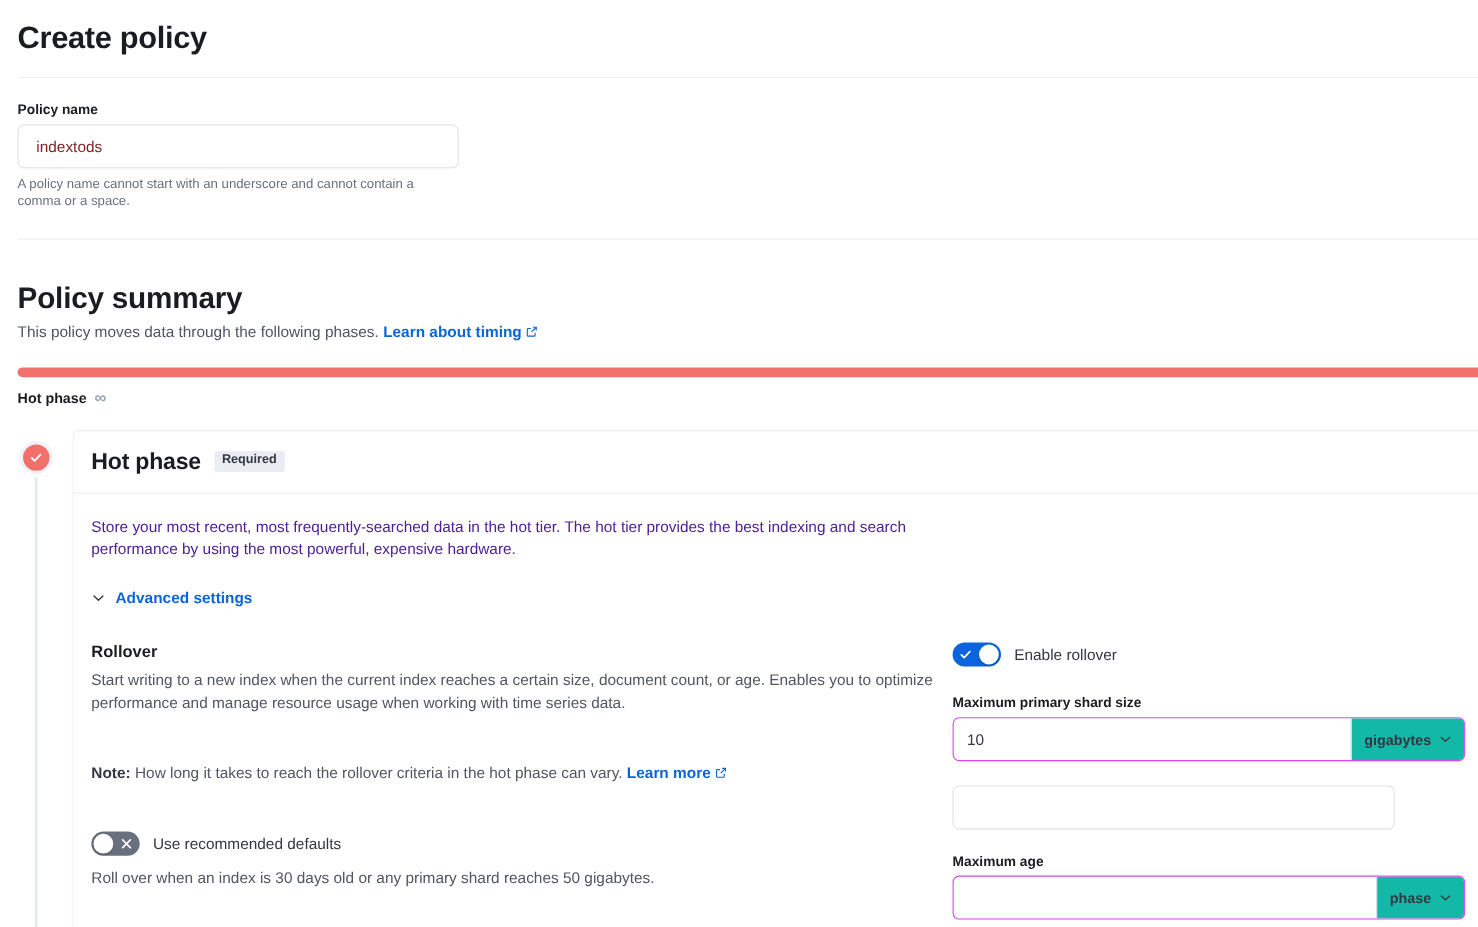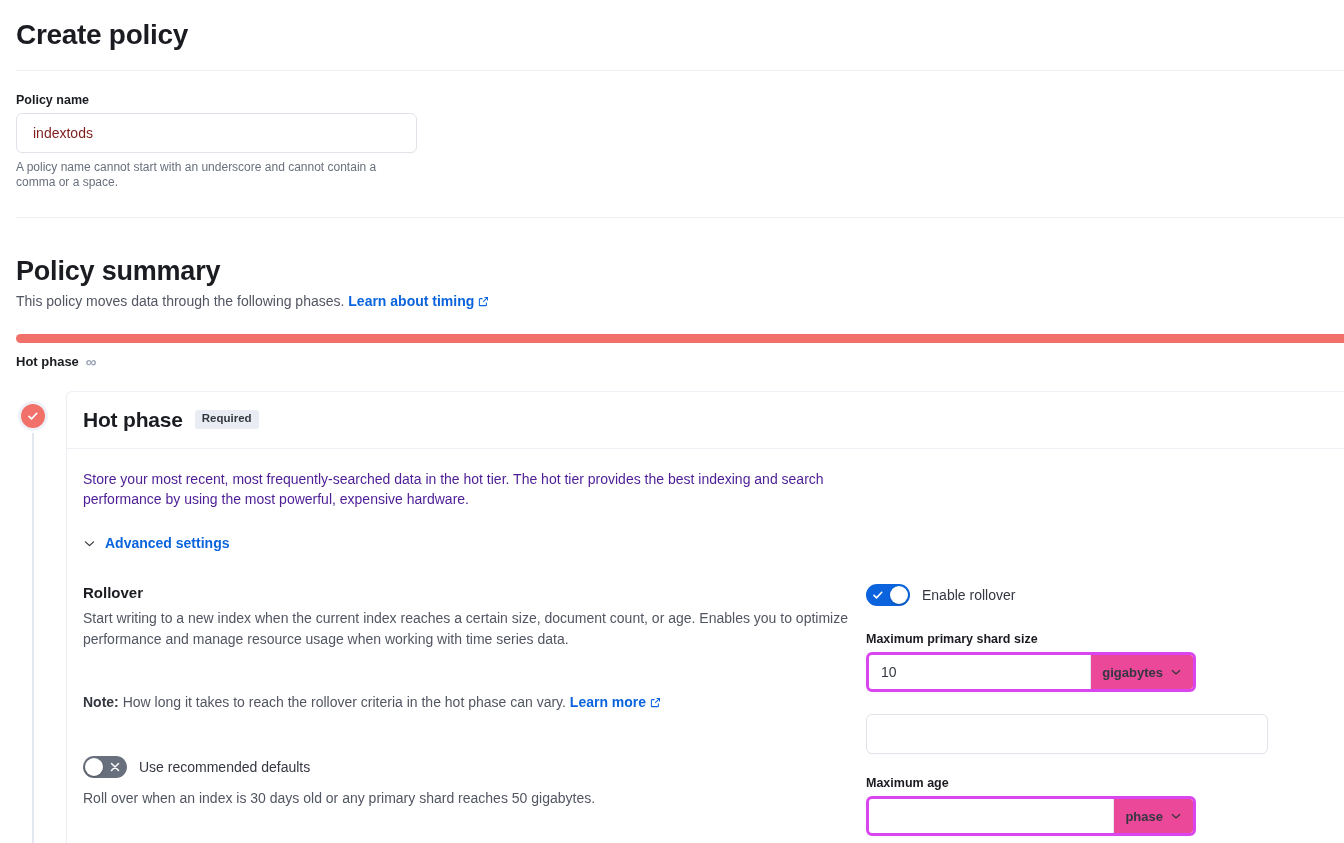--- a/index.html
+++ b/index.html
@@ -278,42 +278,42 @@
   .rfield + .rfield { margin-top: 22px; }
   .rlabel {
     font-size: 12.5px;
     font-weight: bold;
     color: #1a1c21;
     margin-bottom: 6px;
     display: block;
   }
   .input-group {
     display: flex;
-    width: 330px;
+    width: 466px;
     height: 40px;
-    border: 3px solid #d946ef;
+    border: 1px solid #d946ef;
     border-radius: 6px;
     overflow: hidden;
     background: #fff;
     box-shadow: 0 1px 1px rgba(0,0,0,0.015);
   }
   .input-group .num {
     flex: 1 1 auto;
     border: none;
     outline: none;
     font-family: "Liberation Sans", sans-serif;
     font-size: 14px;
     color: #343741;
     padding: 0 12px;
     background: transparent;
     min-width: 0;
   }
   .append {
     flex: none;
-    background: #ec4899;
+    background: #14b8a6;
     border-left: 1px solid #e4e8ef;
     display: flex; align-items: center; gap: 7px;
     padding: 0 11px;
     font-size: 13px;
     font-weight: bold;
     color: #343741;
     cursor: pointer;
     white-space: nowrap;
   }
   .append .chev { width: 12px; height: 12px; color: #343741; }

